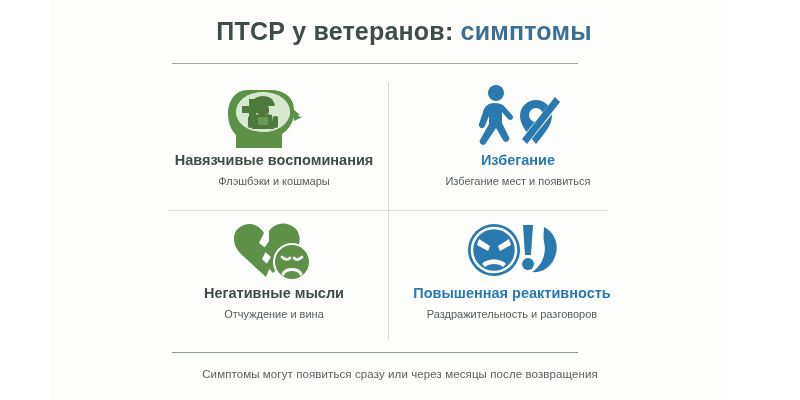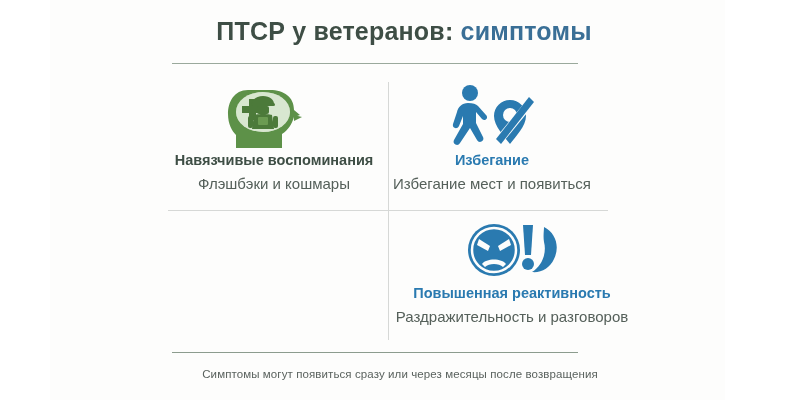--- a/index.html
+++ b/index.html
@@ -90,40 +90,40 @@
     width: 228px;
     height: 132px;
     box-sizing: border-box;
     display: flex;
     flex-direction: column;
     align-items: center;
     justify-content: flex-start;
     padding-top: 4px;
   }
   .cell-tl { left: 0;     top: 0;   }
-  .cell-tr { left: 218px; top: 0;   }
+  .cell-tr { left: 244px; top: 0;   }
   .cell-bl { left: 0;     top: 133px;}
   .cell-br { left: 228px; top: 133px; padding-left: 20px;}
 
   .icon-box {
     height: 70px;
     display: flex;
     align-items: center;
     justify-content: center;
   }
   .cell-title {
     font-size: 14.5px;
     font-weight: bold;
     line-height: 1.15;
     text-align: center;
     white-space: nowrap;
   }
   .cell-sub {
     margin-top: 6px;
-    font-size: 15px;
+    font-size: 11px;
     color: #55605a;
     text-align: center;
     line-height: 1.2;
     white-space: nowrap;
   }
   .c-green { color: #3e4e45; }
   .c-blue  { color: #2a7ab0; }
 
   
   .footer {
@@ -202,20 +202,38 @@
           <circle cx="66" cy="31" r="7" fill="#fdfdfc"></circle>
 
           <path d="M86 12 L92 18 L56 62 L50 56 Z" fill="#fdfdfc"></path>
           <path d="M85 13 L90 18 L57 60 L52 55 Z" fill="#2a7ab0"></path>
         </svg>
       </div>
       <div class="cell-title c-blue">Избегание</div>
       <div class="cell-sub">Избегание мест и появиться</div>
     </div>
 
+    <div class="cell cell-bl">
+      <div class="icon-box">
+        <svg width="96" height="66" viewBox="0 0 96 66">
+
+          <path d="M40 60 L16 38 C4 27 6 12 18 8 C26 5 34 9 38 16 L33 26 L41 32 L36 42 L44 50 Z" fill="#5d9148"></path>
+
+          <path d="M43 14 C47 8 56 4 64 8 C76 13 77 28 66 38 L47 56 L40 48 L45 40 L37 33 L43 24 Z" fill="#5d9148"></path>
+
+          <circle cx="66" cy="45" r="19" fill="#fdfdfc"></circle>
+          <circle cx="66" cy="45" r="17" fill="#5d9148"></circle>
+          <path d="M56 40 C59 43 62 43 64 41" stroke="#fdfdfc" stroke-width="2.6" fill="none" stroke-linecap="round"></path>
+          <path d="M68 41 C70 43 73 43 76 40" stroke="#fdfdfc" stroke-width="2.6" fill="none" stroke-linecap="round"></path>
+          <path d="M57 57 C60 51 72 51 75 57" stroke="#fdfdfc" stroke-width="3" fill="none" stroke-linecap="round"></path>
+        </svg>
+      </div>
+      <div class="cell-title c-green">Негативные мысли</div>
+      <div class="cell-sub">Отчуждение и вина</div>
+    </div>
 
     <div class="cell cell-br">
       <div class="icon-box">
         <svg width="100" height="66" viewBox="0 0 100 66">
 
           <circle cx="32" cy="33" r="26" fill="#2a7ab0"></circle>
           <circle cx="32" cy="33" r="22" fill="#2a7ab0" stroke="#fdfdfc" stroke-width="2.5"></circle>
           <path d="M17 22 L28 29 L26 34 L15 28 Z" fill="#fdfdfc"></path>
           <path d="M47 22 L36 29 L38 34 L49 28 Z" fill="#fdfdfc"></path>
           <path d="M20 47 C24 41 40 41 44 47 L41 50 C37 46 27 46 23 50 Z" fill="#fdfdfc"></path>

